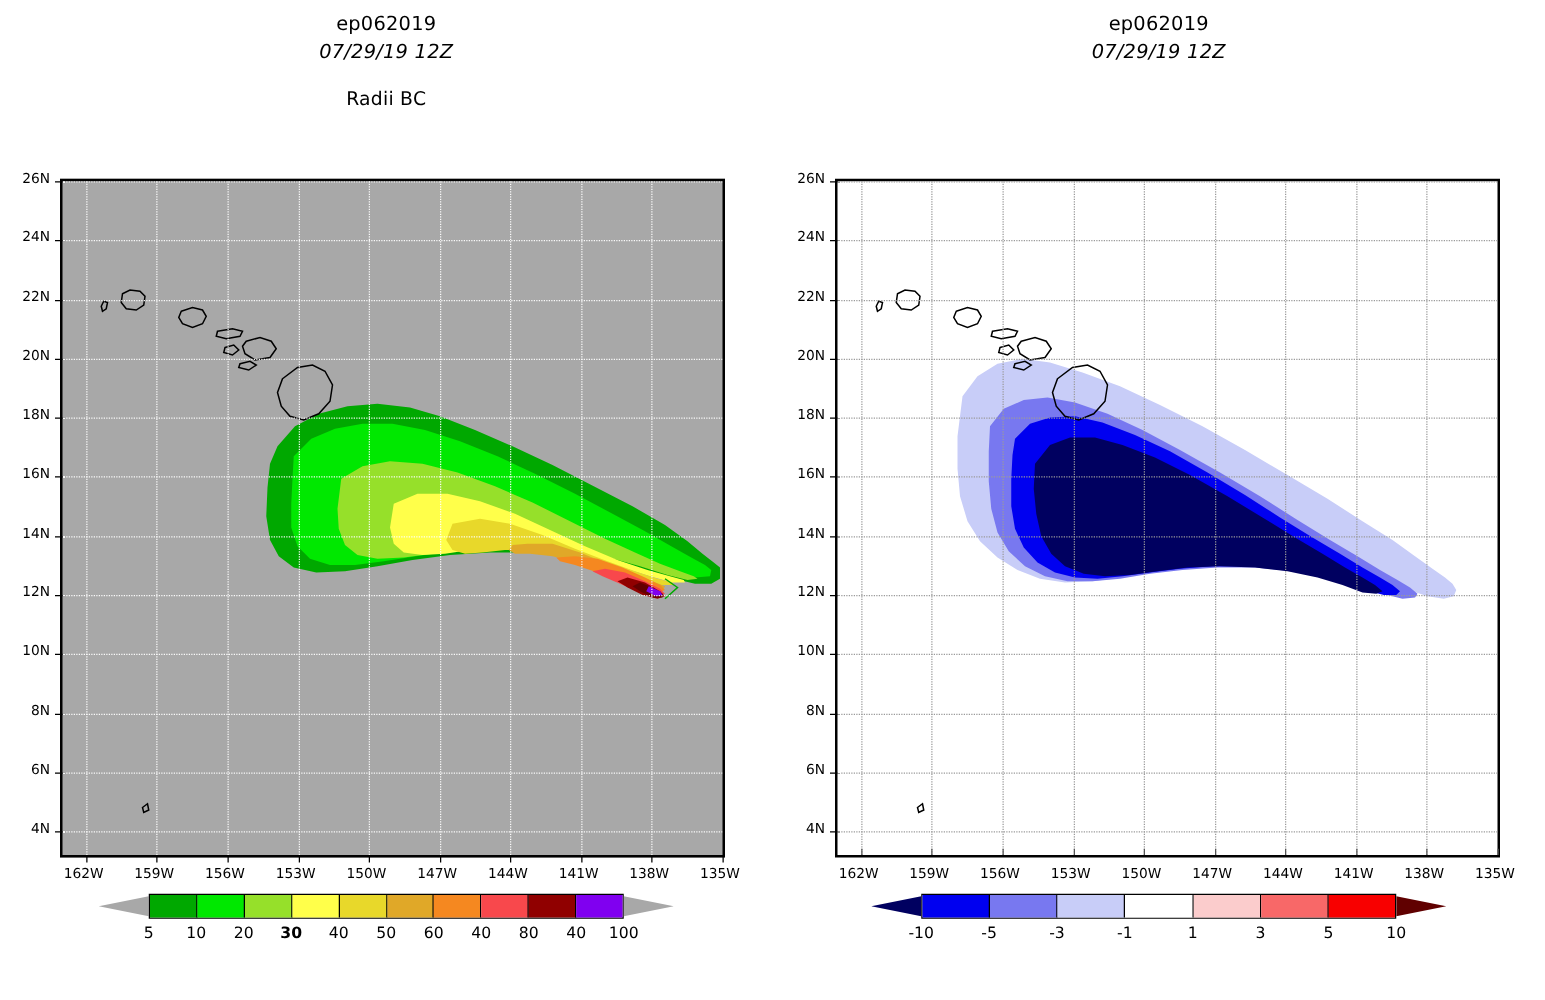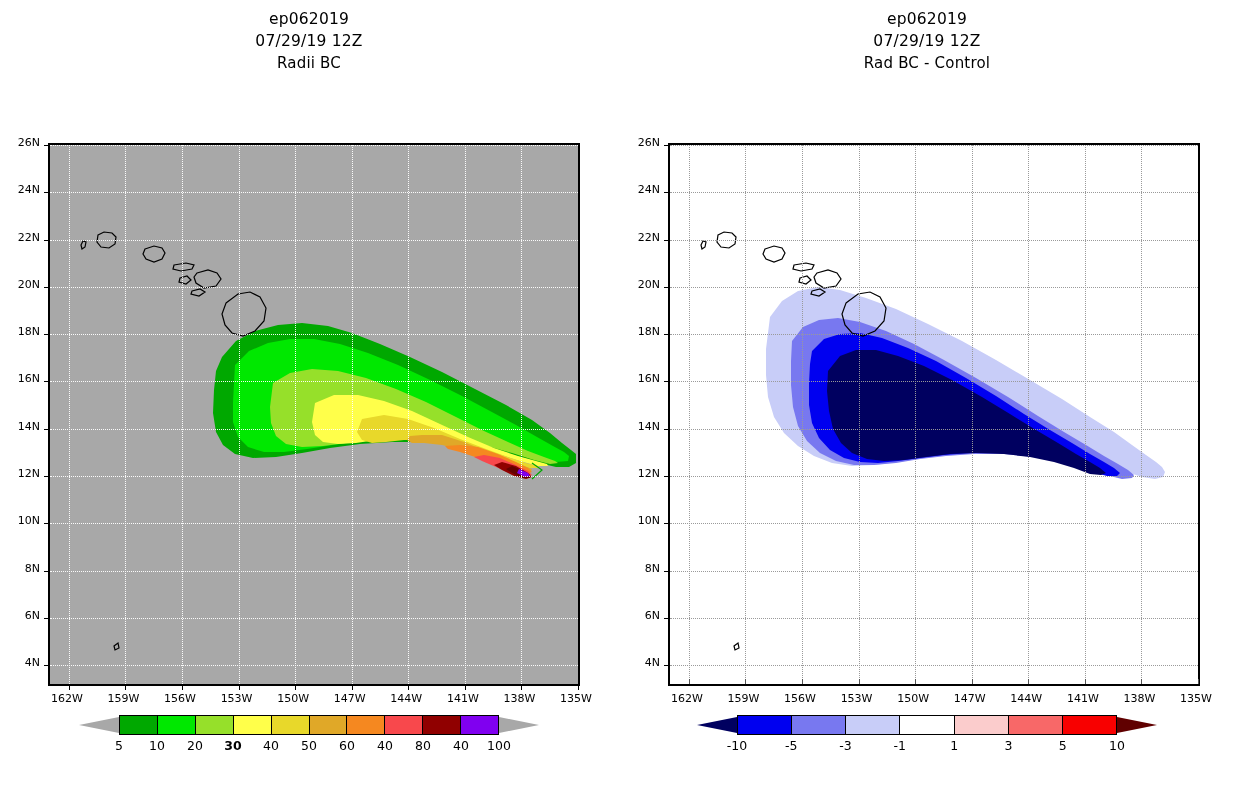--- a/index.html
+++ b/index.html
@@ -5,23 +5,23 @@
   html,body{margin:0;padding:0;background:#ffffff;}
   body{width:1236px;height:800px;font-family:"DejaVu Sans",sans-serif;color:#000;overflow:hidden;}
   .page{position:relative;width:1236px;height:800px;}
 
   .panel{position:absolute;top:0;height:800px;width:618px;}
   .panel.left{left:0;}
   .panel.right{left:618px;}
 
   .title-block{position:absolute;left:0;top:0;width:618px;text-align:center;}
   .t-id{font-size:15.5px;letter-spacing:.2px;margin-top:10px;}
-  .t-date{font-size:15.5px;letter-spacing:.2px;margin-top:4px;}
+  .t-date{font-size:15.5px;letter-spacing:.2px;margin-top:4px;font-style:italic;}
   .t-main{font-size:15px;letter-spacing:.2px;margin-top:21px;white-space:nowrap;}
-  .t-sub{font-size:15px;letter-spacing:.2px;margin-top:4px;}
+  .t-sub{font-size:15px;letter-spacing:.2px;margin-top:20px;}
 
   
   .map-frame{position:absolute;box-sizing:border-box;border:2px solid #000;}
   .map-left{left:48px;top:143px;width:532px;height:543px;background:#a8a8a8;}
   .map-right{left:50px;top:143px;width:532px;height:543px;background:#ffffff;}
   .plot-inner{position:absolute;inset:0;overflow:hidden;}
 
   
   .gl{position:absolute;}
   .gl.v{width:0;border-left:1px dotted rgba(255,255,255,.95);top:0;bottom:0;}
@@ -217,21 +217,20 @@
       <div class="lbl-x" style="left: 442.857px; top: 692px;">141W</div>
       <div class="lbl-x" style="left: 499.429px; top: 692px;">138W</div>
       <div class="lbl-x" style="left: 556px; top: 692px;">135W</div>
     </div>
 
   <div class="panel right">
 
     <div class="title-block">
       <div class="t-id">ep062019</div>
       <div class="t-date">07/29/19 12Z</div>
-      <div class="t-sub">Rad BC - Control</div>
     </div>
 
     <div class="map-frame map-right">
       <div class="plot-inner" id="gridR">
         <svg width="528" height="539" viewBox="0 0 528 539">
 
           <path fill="#c8cdf8" d="M100,172 L112,156 L128,146 L148,142 L170,145 L196,153 L226,164 L258,179 L292,196 L326,215 L360,235 L392,254 L420,272 L444,287 L462,300 L476,310 L486,317 L492,322 L495,327 L493,332 L485,334 L472,332 L454,326 L432,319 L406,313 L376,309 L344,307 L312,307 L282,309 L254,313 L228,317 L204,320 L182,321 L162,318 L144,311 L128,301 L114,288 L104,272 L98,252 L96,230 L96,204 Z"></path>
 
           <path fill="#7878f0" d="M122,196 L133,182 L149,175 L168,173 L190,177 L216,186 L244,199 L274,215 L306,233 L338,252 L368,271 L394,287 L416,300 L434,311 L448,319 L458,325 L464,330 L462,333 L452,334 L436,330 L416,323 L392,317 L364,312 L334,309 L304,309 L276,311 L250,314 L226,318 L204,320 L184,320 L166,316 L150,308 L137,296 L128,281 L123,262 L121,240 L121,216 Z"></path>
 

